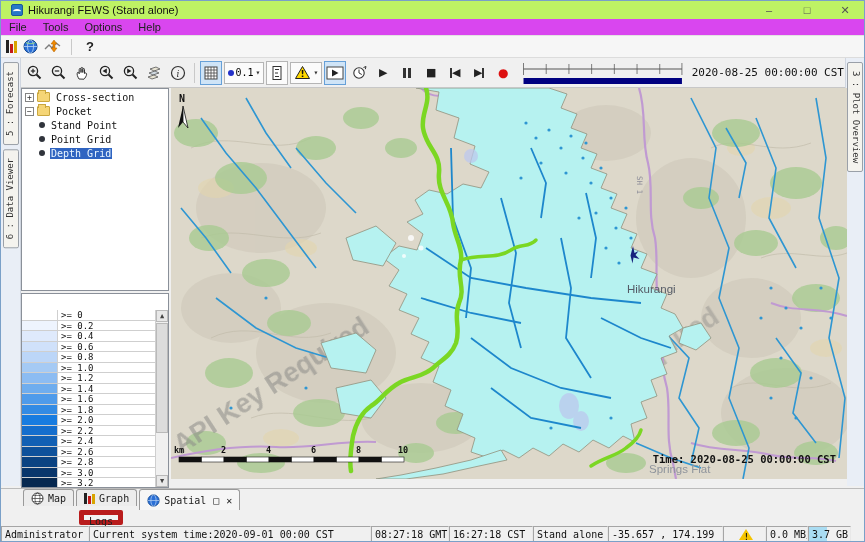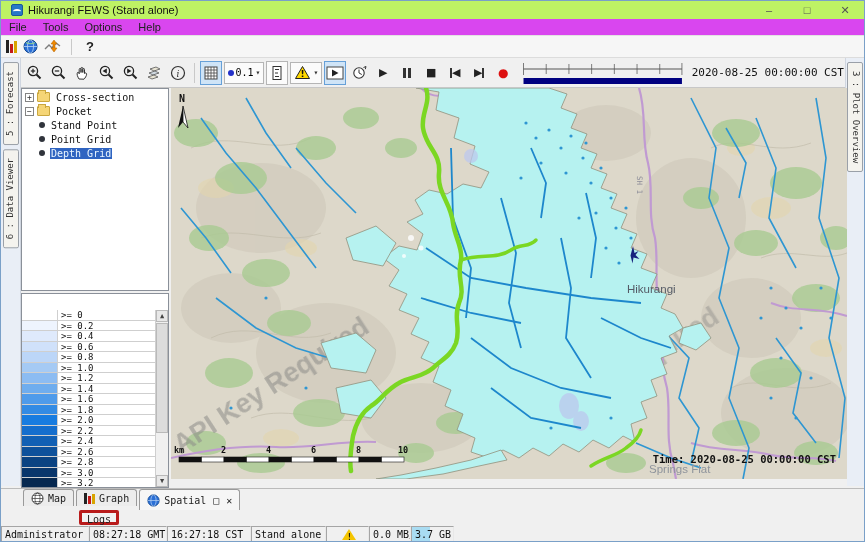--- a/index.html
+++ b/index.html
@@ -102,21 +102,21 @@
   .btab.active{height:21px;background:#f6f6f6;}
   .tabctl{font-size:10px;color:#222;margin-left:3px;font-weight:bold;}
   .minibars{display:flex;align-items:flex-end;gap:1px;height:11px;}
   .minibars i{display:block;width:3px;background:#111;}
   .minibars i:nth-child(1){height:11px;background:#222;}
   .minibars i:nth-child(2){height:8px;background:#c41a1a;}
   .minibars i:nth-child(3){height:10px;background:#d8a400;}
   
   .logsrow{position:absolute;left:0;top:509px;width:100%;height:16px;background:#f0f0f0;}
   .logsbtn{position:absolute;left:78px;top:0px;height:15px;padding:0 5px;background:#f2f2f2;
-    border:3px solid #b91c1c;border-radius:2px;font-family:"DejaVu Sans Mono",monospace;
+    border:5px solid #b91c1c;border-radius:2px;font-family:"DejaVu Sans Mono",monospace;
     font-size:10px;line-height:13px;color:#222;}
   
   .statusbar{position:absolute;left:0;top:525px;width:100%;height:17px;background:#f0f0f0;
     display:flex;font-family:"DejaVu Sans Mono",monospace;font-size:10px;color:#111;}
   .scell{border:1px solid #a5a5a5;border-right-color:#e8e8e8;border-bottom-color:#e8e8e8;
     height:17px;line-height:15px;padding-left:3px;overflow:hidden;white-space:nowrap;}
   .warncell{display:flex;align-items:center;justify-content:center;}
   .warntri{width:0;height:0;border-left:7px solid transparent;border-right:7px solid transparent;
     border-bottom:11px solid #f4c400;position:relative;}
   .warntri::after{content:"!";position:absolute;left:-2px;top:1px;font-size:8px;font-weight:bold;color:#111;}
@@ -649,23 +649,25 @@
       <span class="tabctl">✕</span>
     </span>
   </div>
 
   <div class="logsrow">
     <span class="logsbtn">Logs</span>
   </div>
 
   <div class="statusbar">
     <span class="scell" style="width:88px">Administrator</span>
+    <span class="scell" style="width:282px">Current system time:2020-09-01 00:00 CST</span>
     <span class="scell" style="width:78px">08:27:18 GMT</span>
     <span class="scell" style="width:84px">16:27:18 CST</span>
     <span class="scell" style="width:75px">Stand alone</span>
+    <span class="scell" style="width:115px">-35.657 , 174.199</span>
     <span class="scell warncell" style="width:43px">
         <span class="warntri"></span>
       </span>
     <span class="scell" style="width:42px">0.0 MB/s</span>
     <span class="scell memcell" style="width:43px">3.7 GB</span>
   </div>
 
 </div>
 
 </body></html>

